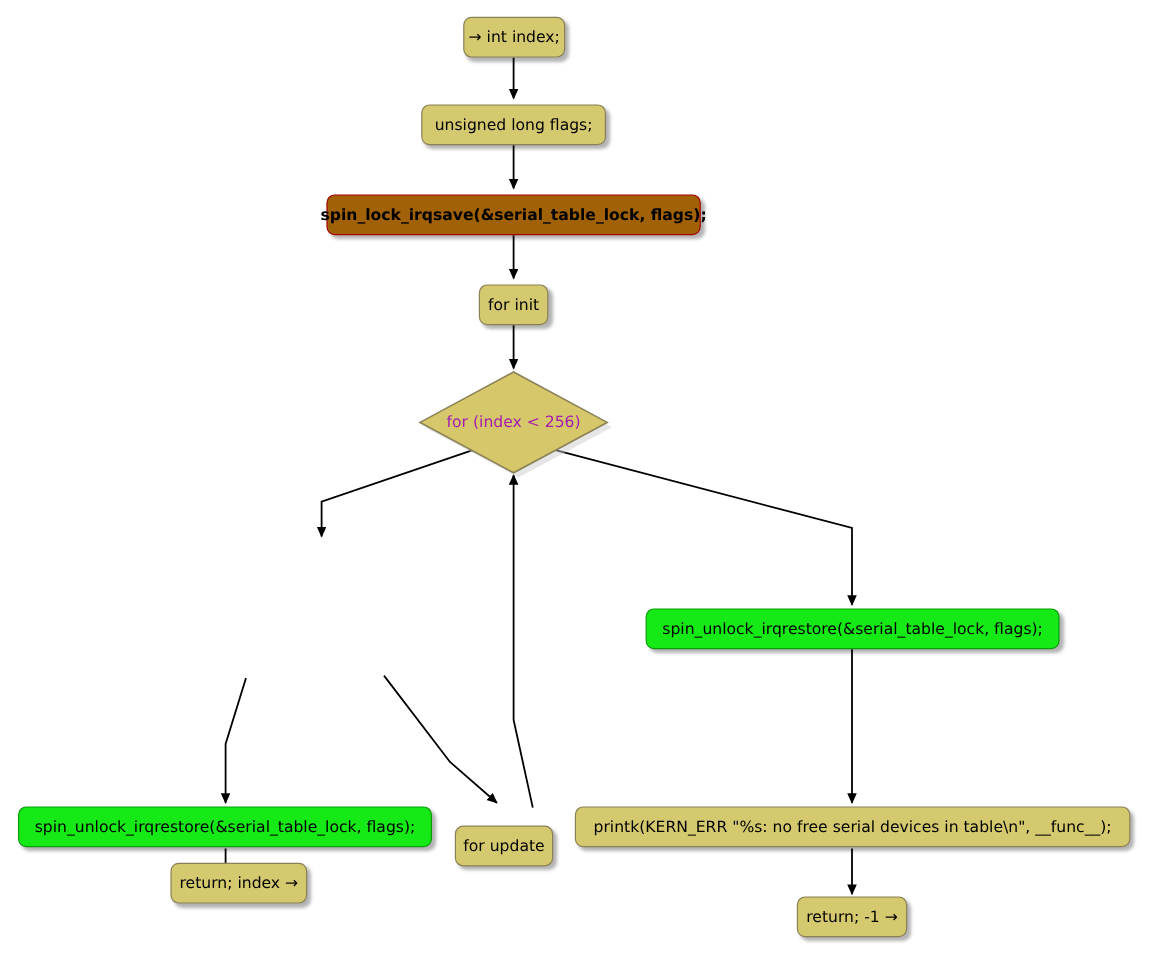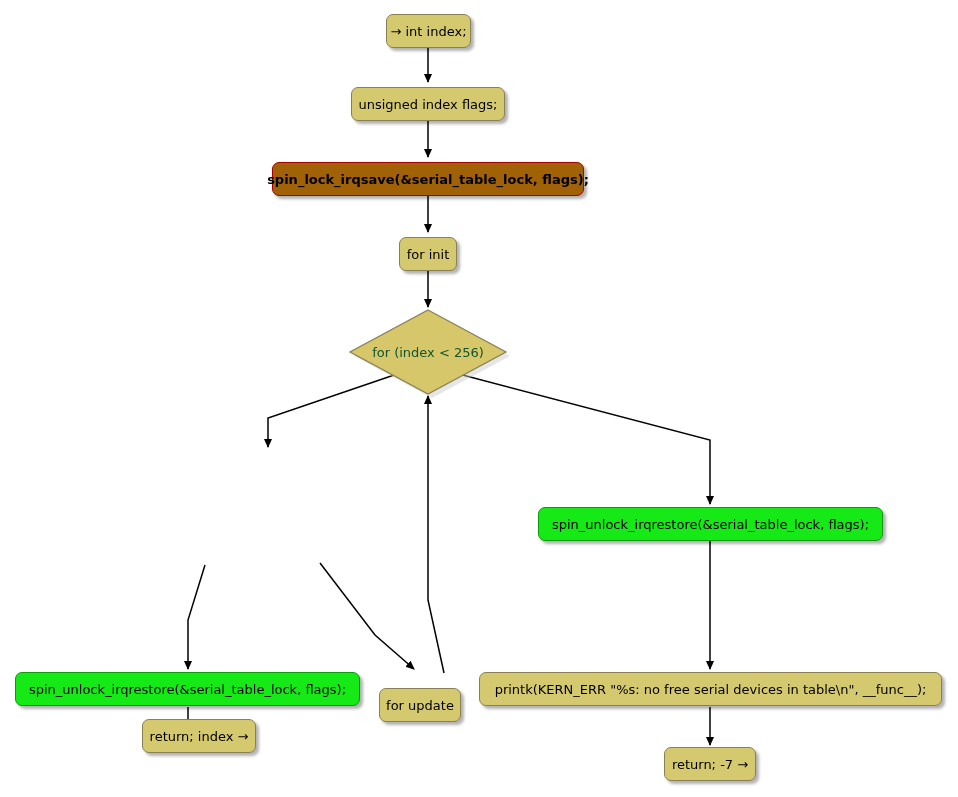--- a/index.html
+++ b/index.html
@@ -34,21 +34,21 @@
   }
   .node.rect.green{
     background:#16ea16;
     border-color:#0b9b0b;
   }
   .diamond-wrap{position:absolute;z-index:2;}
   .diamond-wrap svg{position:absolute;left:0;top:0;overflow:visible;}
   .diamond-label{
     position:absolute;left:0;top:0;width:100%;height:100%;
     display:flex;align-items:center;justify-content:center;
-    text-align:center;color:#14532d;font-size:13px;line-height:15px;
+    text-align:center;color:#a21caf;font-size:13px;line-height:15px;
     white-space:pre-line;
     z-index:4;pointer-events:none;
   }
   .edges{position:absolute;left:0;top:0;width:958px;height:797px;z-index:1;}
 </style>
 </head>
 <body>
 
 <div id="chart">
 
@@ -69,21 +69,21 @@
       <path d="M320,563 L375,635 L414,669"></path>
       <path d="M444,673 L428,600 L428,396"></path>
       <path d="M188,707 L188,745"></path>
       <path d="M710,541 L710,669"></path>
       <path d="M710,707 L710,745"></path>
     </g>
   </svg>
 
   <div class="node rect" style="left:386px;top:14px;width:85px;height:34px;">→ int index;</div>
 
-  <div class="node rect" style="left:351px;top:87px;width:154px;height:34px;">unsigned index flags;</div>
+  <div class="node rect" style="left:351px;top:87px;width:154px;height:34px;">unsigned long flags;</div>
 
   <div class="node rect red" style="left:272px;top:162px;width:312px;height:34px;">spin_lock_irqsave(&amp;serial_table_lock, flags);</div>
 
   <div class="node rect" style="left:399px;top:237px;width:58px;height:34px;">for init</div>
 
   <div class="diamond-wrap" style="left:347px;top:307px;width:162px;height:90px;">
     <svg width="162" height="90" viewBox="0 0 162 90">
       <polygon points="81,3 159,45 81,87 3,45" fill="#c8c8c8" opacity="0.45" transform="translate(4,4)"></polygon>
       <polygon points="81,3 159,45 81,87 3,45" fill="#d6c86a" stroke="#8a8055" stroke-width="1.3"></polygon>
     </svg>
@@ -94,15 +94,15 @@
   <div class="node rect green" style="left:538px;top:507px;width:345px;height:34px;">spin_unlock_irqrestore(&amp;serial_table_lock, flags);</div>
 
   <div class="node rect green" style="left:15px;top:672px;width:345px;height:34px;">spin_unlock_irqrestore(&amp;serial_table_lock, flags);</div>
 
   <div class="node rect" style="left:379px;top:688px;width:82px;height:34px;">for update</div>
 
   <div class="node rect" style="left:479px;top:672px;width:463px;height:34px;">printk(KERN_ERR "%s: no free serial devices in table\n", __func__);</div>
 
   <div class="node rect" style="left:131px;top:719px;width:114px;height:34px;margin-left:11px;">return; index →</div>
 
-  <div class="node rect" style="left:664px;top:747px;width:92px;height:34px;">return; -7 →</div>
+  <div class="node rect" style="left:664px;top:747px;width:92px;height:34px;">return; -1 →</div>
 
 </div>
 
 </body></html>

